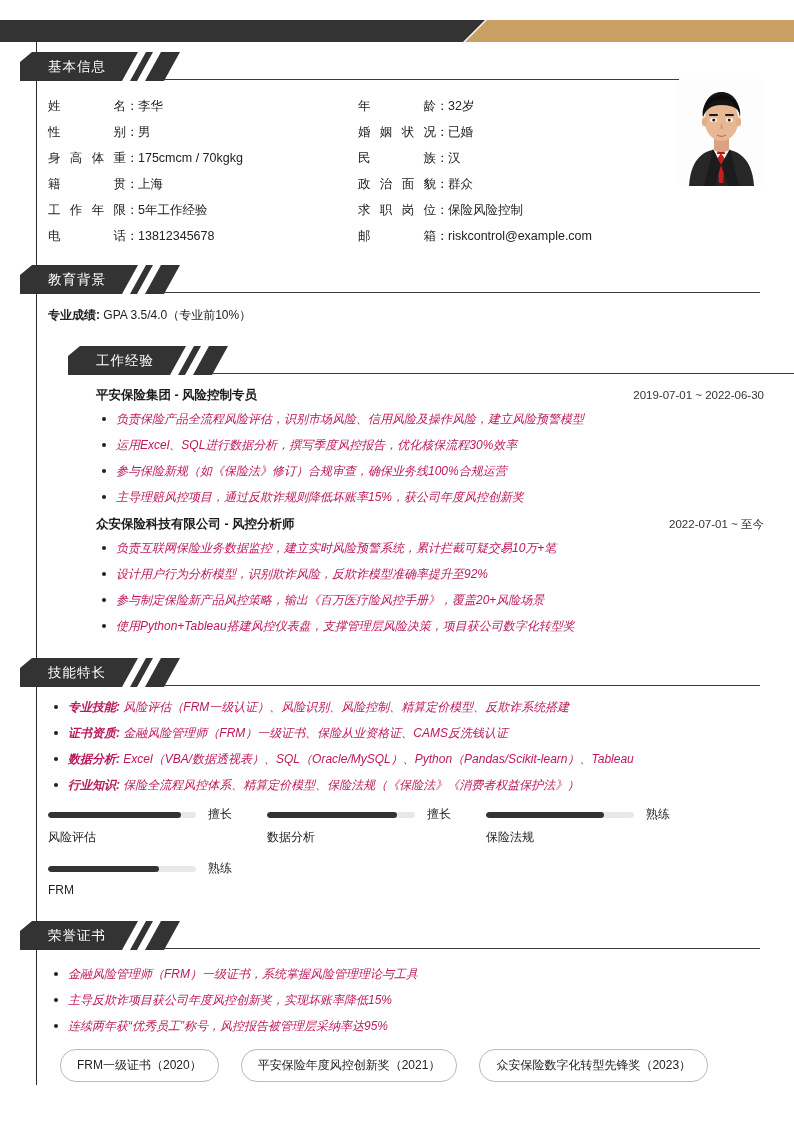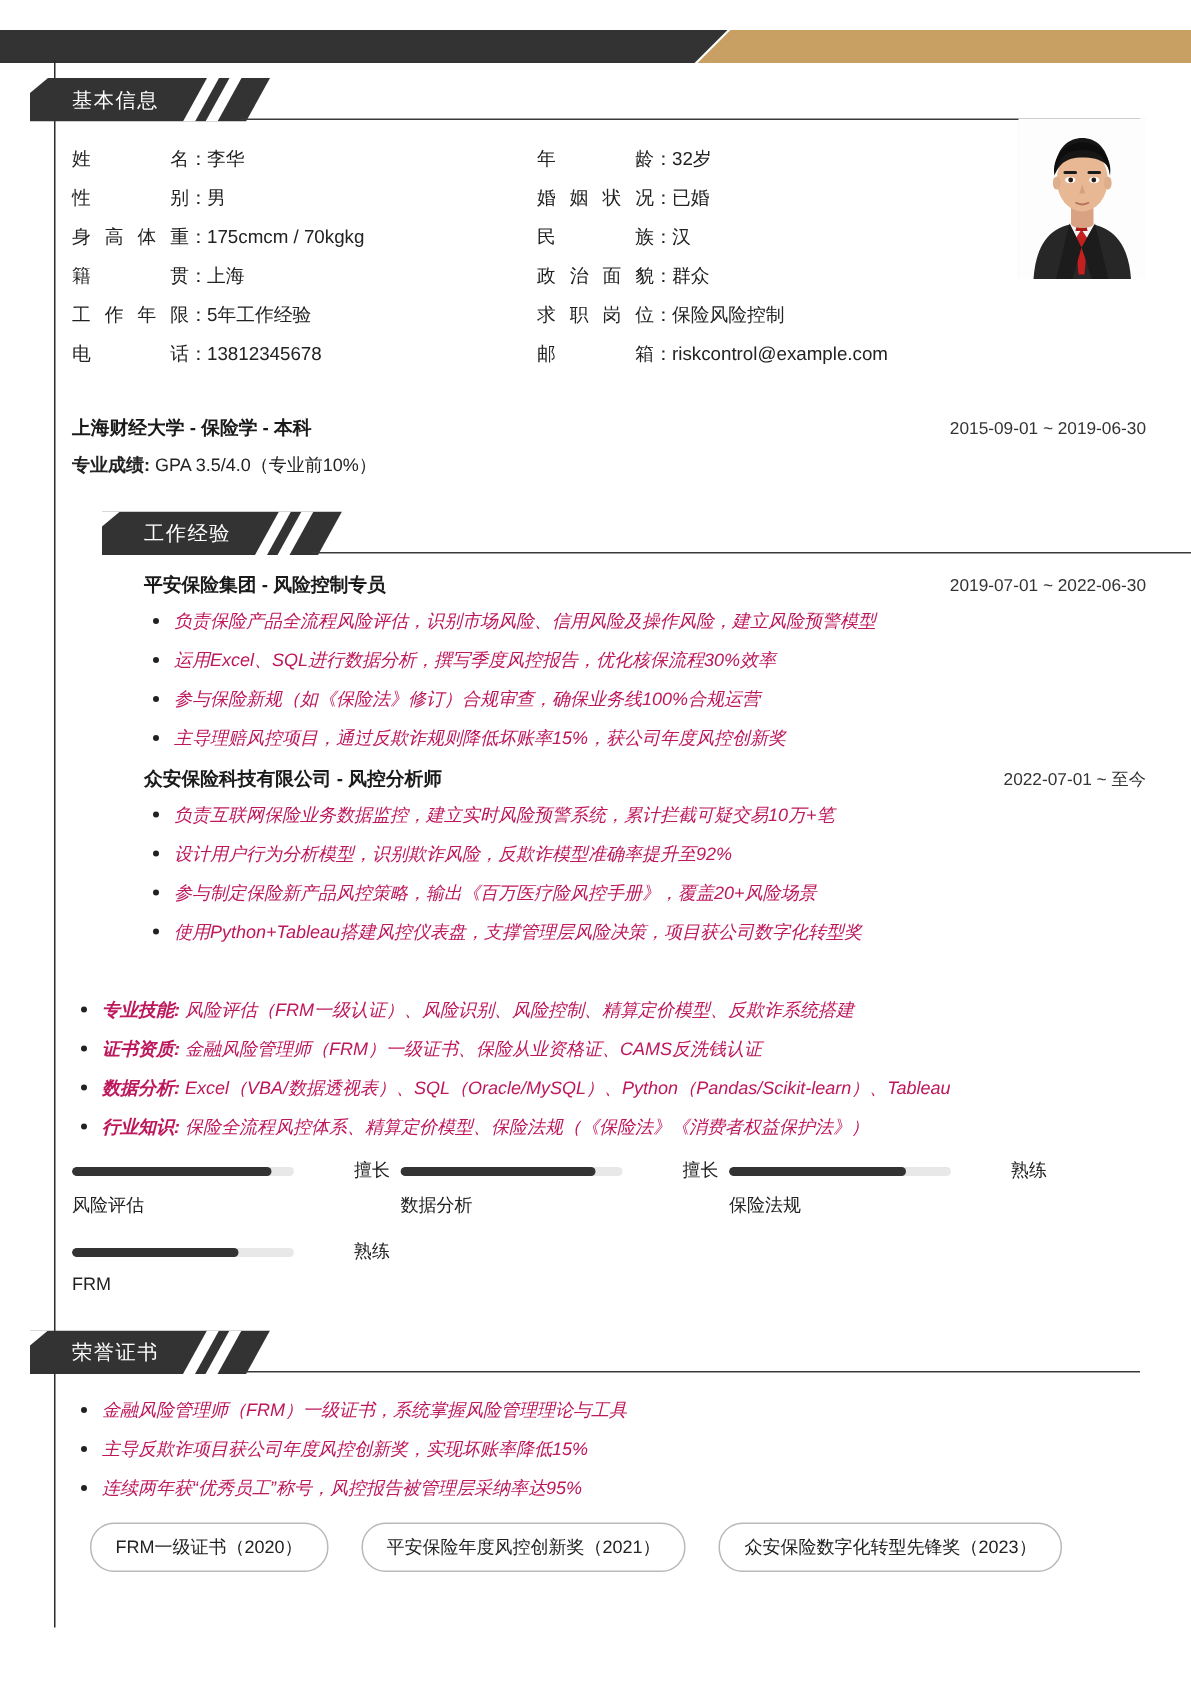--- a/index.html
+++ b/index.html
@@ -193,21 +193,20 @@
     flex-wrap: wrap;
   }
   .bar-item {
     width: 219px;
     margin-right: 0;
     margin-bottom: 14px;
   }
   .bar-row {
     display: flex;
     align-items: center;
-    gap: 28px;
   }
   .bar-track {
     width: 148px;
     height: 6px;
     border-radius: 3px;
     background: #e8e8e8;
     overflow: hidden;
   }
   .bar-fill {
     height: 6px;
@@ -420,27 +419,33 @@
             <ellipse cx="59.5" cy="43" rx="2.6" ry="4.4" fill="#dfae8a"></ellipse>
 
             <path d="M34,70 L25,107 L36,107 L42,86 Z" fill="#1c1c1c"></path>
             <path d="M51,70 L60,107 L49,107 L42,86 Z" fill="#1c1c1c"></path>
           </svg>
         </div>
       </div>
     </div>
 
     <div class="section" style="padding-top:16px;">
+      <div class="sec-head">
+        <svg width="300" height="29" viewBox="0 0 300 29">
+          <polygon points="0,0 160,0 144,29 0,29" fill="#333333"></polygon>
+          <polygon points="0,0 12,0 0,10" fill="#ffffff"></polygon>
+          <polygon points="118,0 126,0 110,29 102,29" fill="#ffffff"></polygon>
+          <polygon points="133,0 141,0 125,29 117,29" fill="#ffffff"></polygon>
+        </svg>
+        <div class="sec-title">教育背景</div>
+        <div class="sec-rule"></div>
+      </div>
 
       <div class="sec-body">
         <div class="entry">
-          <div class="entry-head">
-            <div class="entry-title">上海财经大学 - 保险学 - 本科</div>
-            <div class="entry-date">2015-09-01 ~ 2019-06-30</div>
-          </div>
           <div class="meta-line">
             <b>专业成绩:</b>
             <span>GPA 3.5/4.0（专业前10%）</span>
           </div>
         </div>
       </div>
     </div>
 
     <div class="section" style="padding-top:16px;margin-left:48px;">
       <div class="sec-head">
@@ -477,20 +482,30 @@
             <li>负责互联网保险业务数据监控，建立实时风险预警系统，累计拦截可疑交易10万+笔</li>
             <li>设计用户行为分析模型，识别欺诈风险，反欺诈模型准确率提升至92%</li>
             <li>参与制定保险新产品风控策略，输出《百万医疗险风控手册》，覆盖20+风险场景</li>
             <li>使用Python+Tableau搭建风控仪表盘，支撑管理层风险决策，项目获公司数字化转型奖</li>
           </ul>
         </div>
       </div>
     </div>
 
     <div class="section" style="padding-top:14px;">
+      <div class="sec-head">
+        <svg width="300" height="29" viewBox="0 0 300 29">
+          <polygon points="0,0 160,0 144,29 0,29" fill="#333333"></polygon>
+          <polygon points="0,0 12,0 0,10" fill="#ffffff"></polygon>
+          <polygon points="118,0 126,0 110,29 102,29" fill="#ffffff"></polygon>
+          <polygon points="133,0 141,0 125,29 117,29" fill="#ffffff"></polygon>
+        </svg>
+        <div class="sec-title">技能特长</div>
+        <div class="sec-rule"></div>
+      </div>
 
       <div class="sec-body">
         <ul class="bullets">
           <li>
             <b>专业技能:</b>
             <span>风险评估（FRM一级认证）、风险识别、风险控制、精算定价模型、反欺诈系统搭建</span>
           </li>
           <li>
             <b>证书资质:</b>
             <span>金融风险管理师（FRM）一级证书、保险从业资格证、CAMS反洗钱认证</span>

